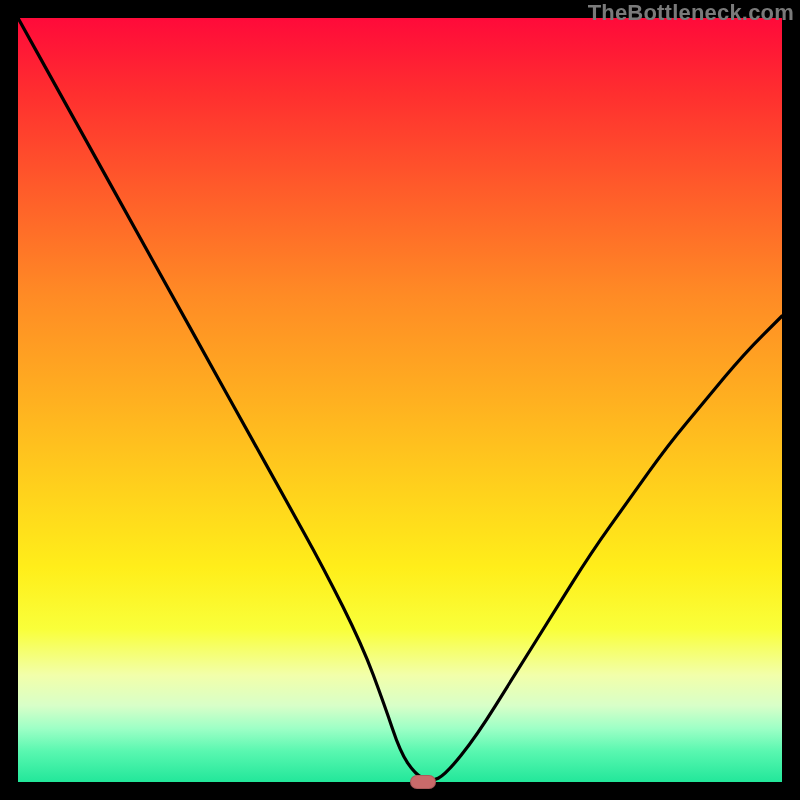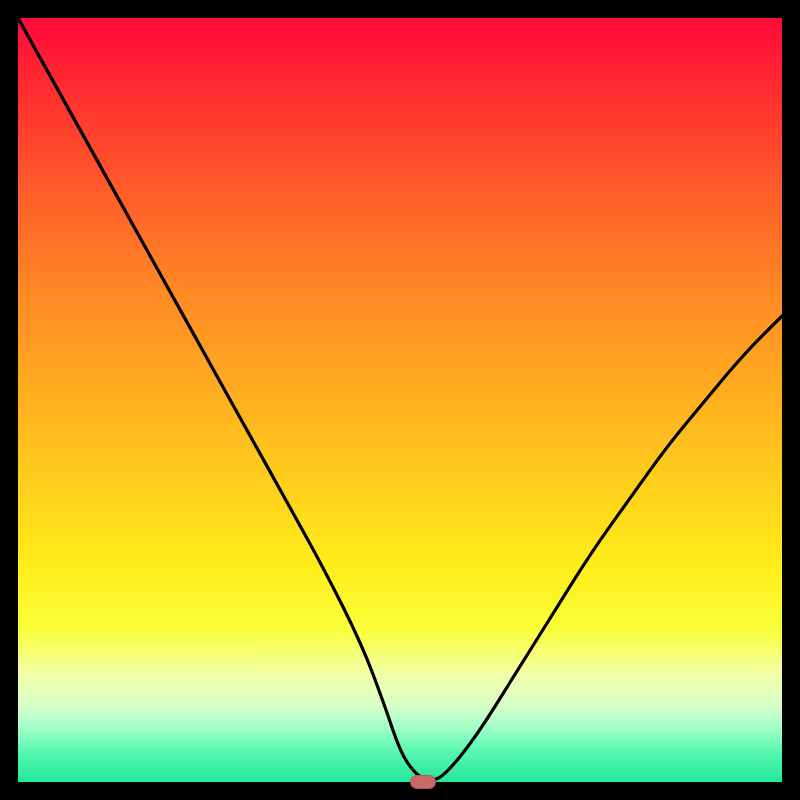--- a/index.html
+++ b/index.html
@@ -72,13 +72,14 @@
 
 <div class="frame">
   <div class="plot"></div>
 
   <svg class="curve" viewBox="0 0 764 764" preserveAspectRatio="none">
     <path id="curve-path" fill="none" stroke="#000" stroke-width="3.2" stroke-linecap="round" stroke-linejoin="round" d="M 0.0 0.0 Q 0.0 0.0 19.1 34.4 Q 38.2 68.8 57.3 103.1 Q 76.4 137.5 95.5 171.9 Q 114.6 206.3 133.7 240.7 Q 152.8 275.0 171.9 309.4 Q 191.0 343.8 210.1 378.2 Q 229.2 412.6 248.3 446.9 Q 267.4 481.3 286.5 515.7 Q 305.6 550.1 324.7 588.3 Q 343.8 626.5 355.3 657.0 Q 366.7 687.6 374.4 710.5 Q 382.0 733.4 389.6 744.9 Q 397.3 756.4 404.9 760.2 Q 412.6 764.0 420.2 760.2 Q 427.8 756.4 443.1 737.3 Q 458.4 718.2 477.5 687.6 Q 496.6 657.0 515.7 626.5 Q 534.8 595.9 553.9 565.4 Q 573.0 534.8 592.1 508.1 Q 611.2 481.3 630.3 454.6 Q 649.4 427.8 668.5 404.9 Q 687.6 382.0 706.7 359.1 Q 725.8 336.2 744.9 317.1 T 764.0 298.0"></path>
   </svg>
 
   <div id="marker" class="marker" style="left: 422.92px; top: 782px;"></div>
 
+  <div class="watermark">TheBottleneck.com</div>
 </div>
 
 </body></html>

